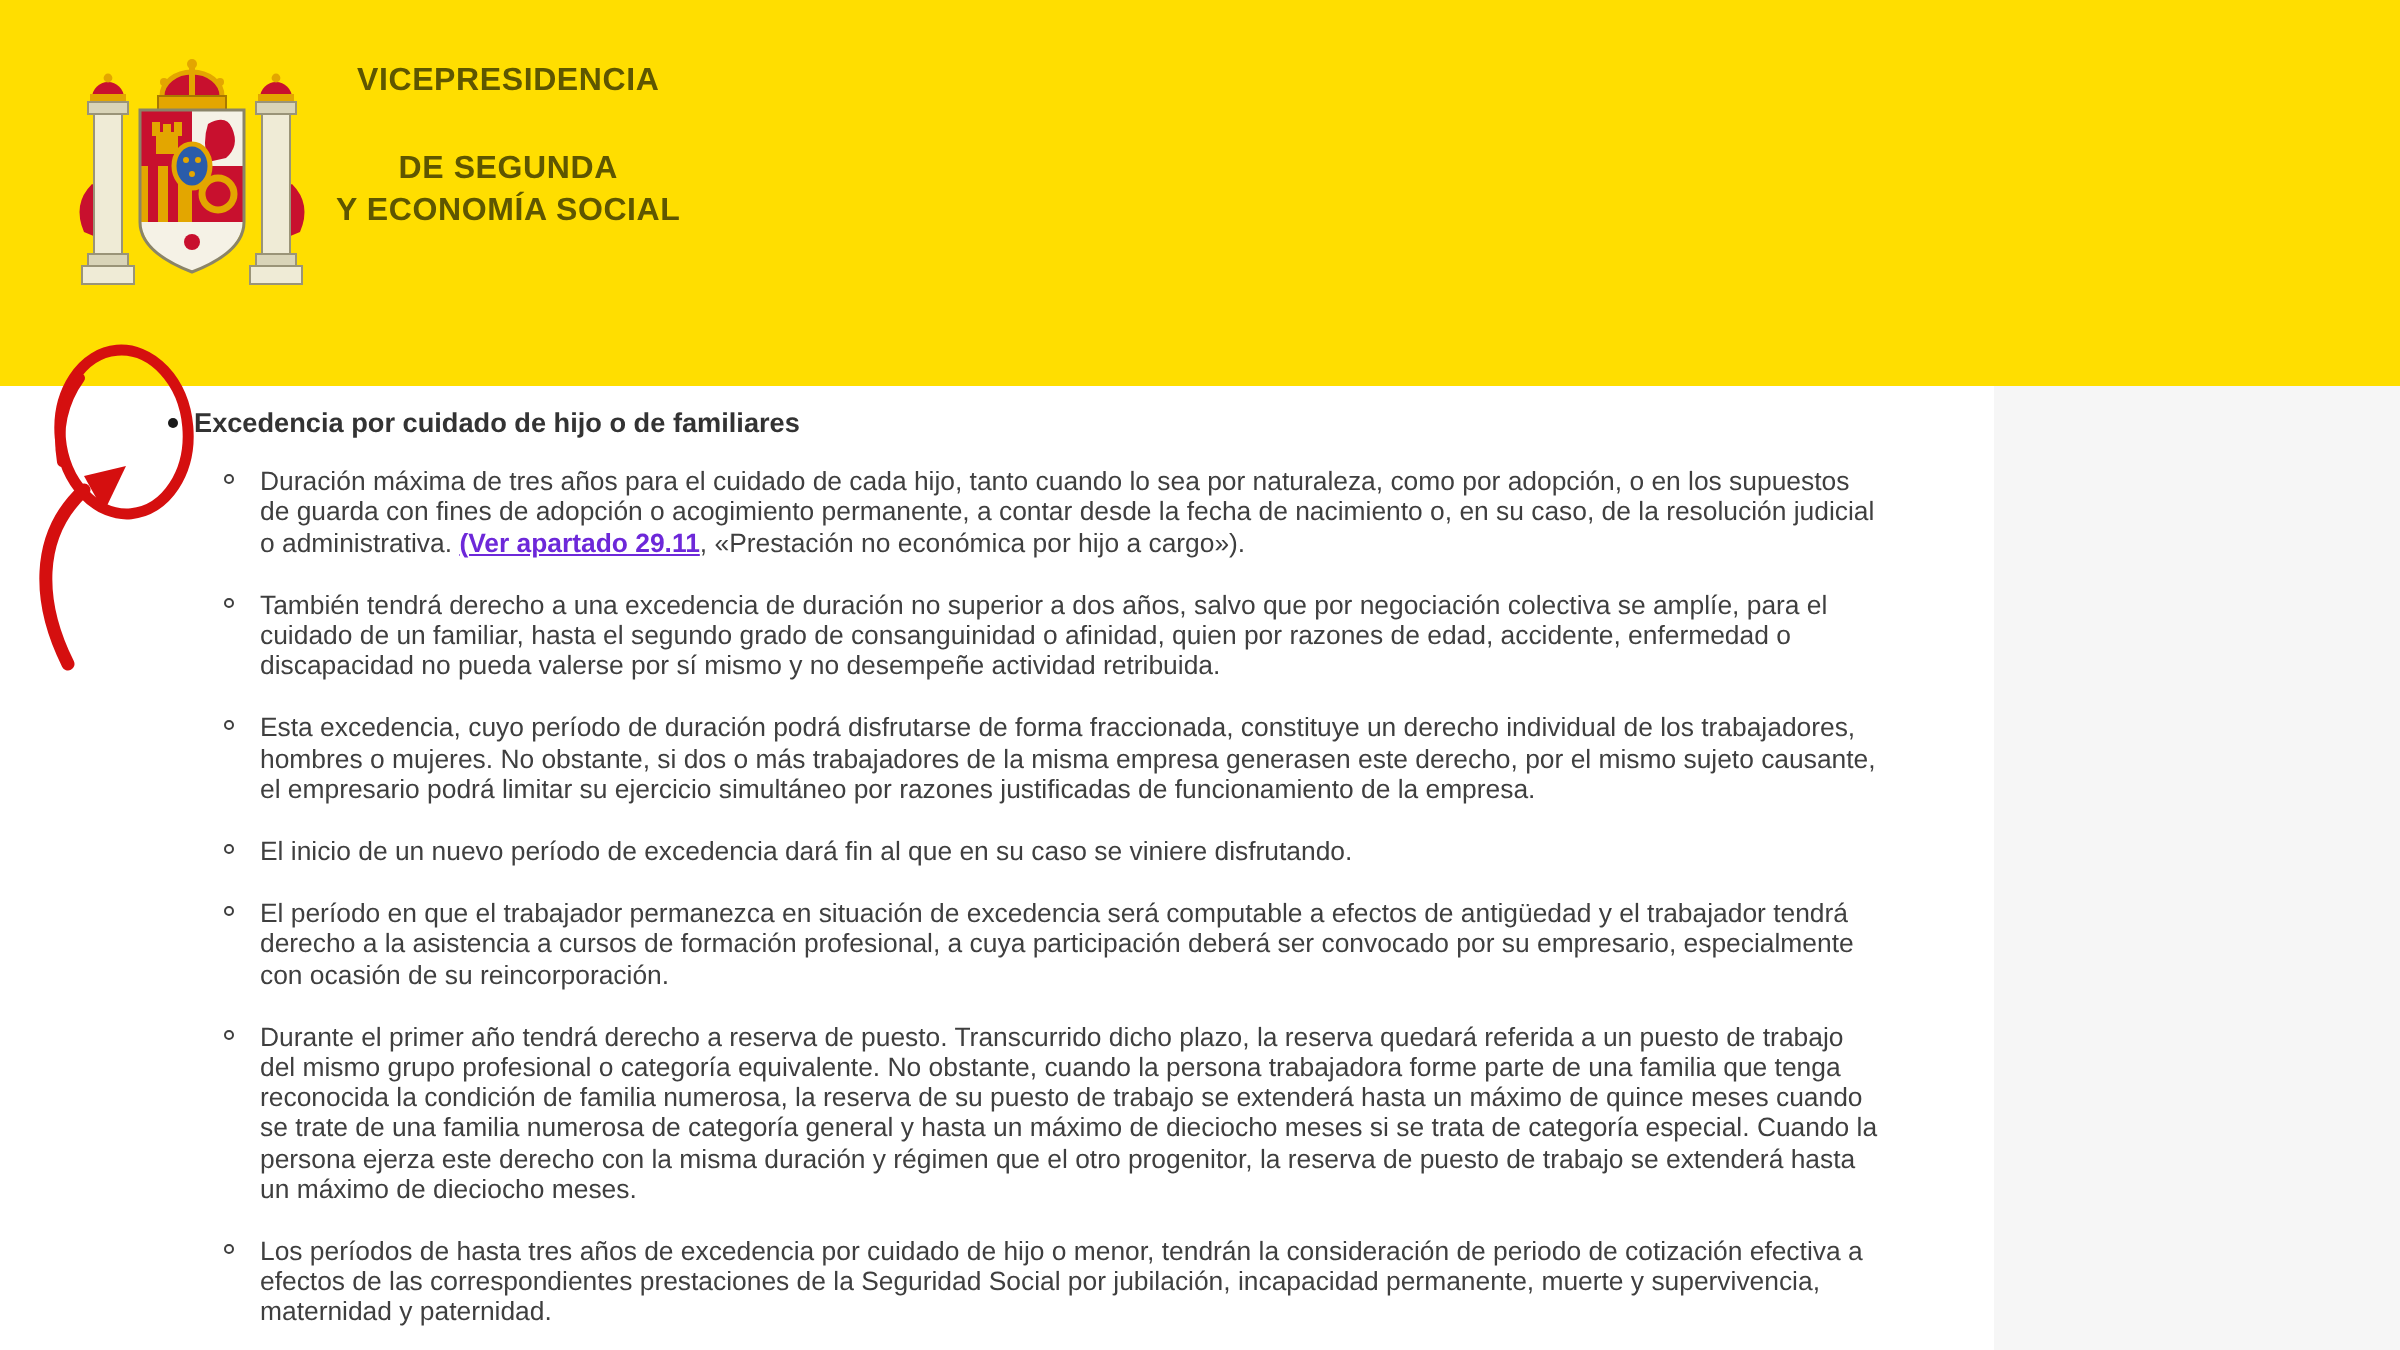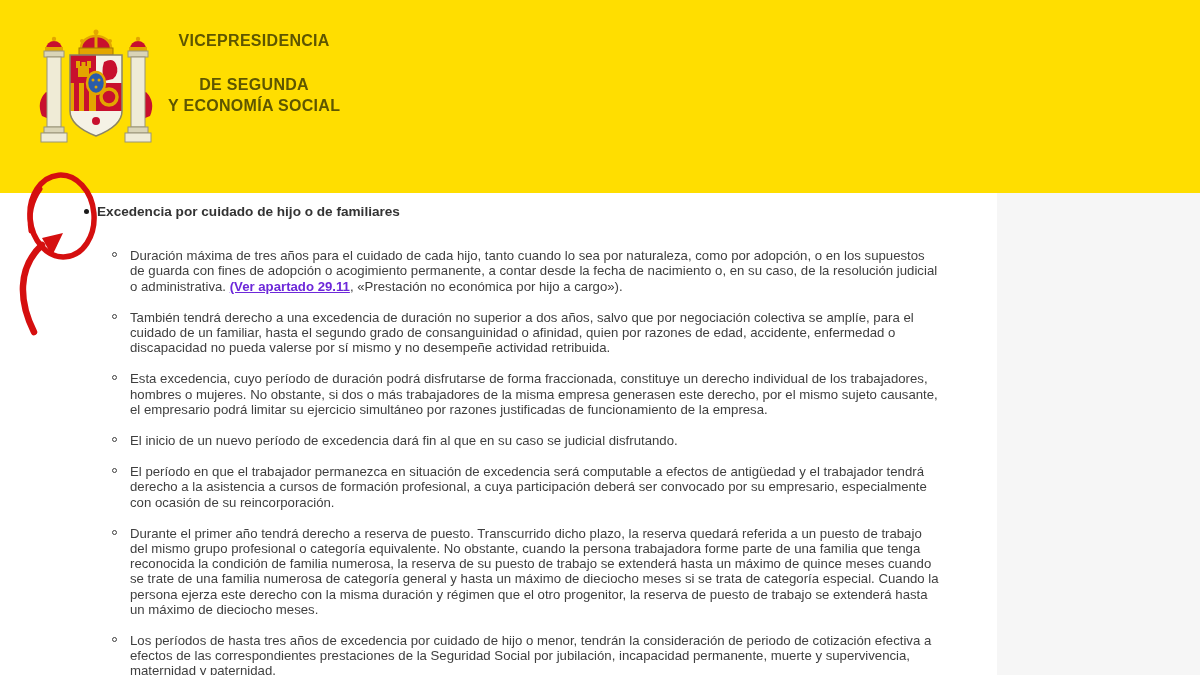--- a/index.html
+++ b/index.html
@@ -27,21 +27,21 @@
   .page-gutter {
     position:absolute; left:997px; top:193px; width:203px; height:482px;
     background:#F6F6F6;
   }
 
   
   .content {
     position:absolute; left:84px; top:204px; width:860px;
     color:#3F3F3F; font-size:13.2px; line-height:15.2px;
   }
-  .main-item { position:relative; padding-left:13px; margin-bottom:29px; }
+  .main-item { position:relative; padding-left:13px; margin-bottom:14px; }
   .main-item .disc {
     position:absolute; left:0; top:5px; width:5px; height:5px;
     background:#1a1a1a; border-radius:50%;
   }
   .main-heading { font-size:13.6px; font-weight:700; color:#333333; }
 
   .sub-list { list-style:none; }
   .sub-item { position:relative; padding-left:46px; margin-bottom:16px; width:858px; }
   .sub-item .ring {
     position:absolute; left:28px; top:4px; width:5px; height:5px;
@@ -146,21 +146,21 @@
       <li class="sub-item">
         <span class="ring"></span>
         <span>También tendrá derecho a una excedencia de duración no superior a dos años, salvo que por negociación colectiva se amplíe, para el cuidado de un familiar, hasta el segundo grado de consanguinidad o afinidad, quien por razones de edad, accidente, enfermedad o discapacidad no pueda valerse por sí mismo y no desempeñe actividad retribuida.</span>
       </li>
       <li class="sub-item">
         <span class="ring"></span>
         <span>Esta excedencia, cuyo período de duración podrá disfrutarse de forma fraccionada, constituye un derecho individual de los trabajadores, hombres o mujeres. No obstante, si dos o más trabajadores de la misma empresa generasen este derecho, por el mismo sujeto causante, el empresario podrá limitar su ejercicio simultáneo por razones justificadas de funcionamiento de la empresa.</span>
       </li>
       <li class="sub-item">
         <span class="ring"></span>
-        <span>El inicio de un nuevo período de excedencia dará fin al que en su caso se judicial disfrutando.</span>
+        <span>El inicio de un nuevo período de excedencia dará fin al que en su caso se viniere disfrutando.</span>
       </li>
       <li class="sub-item">
         <span class="ring"></span>
         <span>El período en que el trabajador permanezca en situación de excedencia será computable a efectos de antigüedad y el trabajador tendrá derecho a la asistencia a cursos de formación profesional, a cuya participación deberá ser convocado por su empresario, especialmente con ocasión de su reincorporación.</span>
       </li>
       <li class="sub-item">
         <span class="ring"></span>
         <span>Durante el primer año tendrá derecho a reserva de puesto. Transcurrido dicho plazo, la reserva quedará referida a un puesto de trabajo del mismo grupo profesional o categoría equivalente. No obstante, cuando la persona trabajadora forme parte de una familia que tenga reconocida la condición de familia numerosa, la reserva de su puesto de trabajo se extenderá hasta un máximo de quince meses cuando se trate de una familia numerosa de categoría general y hasta un máximo de dieciocho meses si se trata de categoría especial. Cuando la persona ejerza este derecho con la misma duración y régimen que el otro progenitor, la reserva de puesto de trabajo se extenderá hasta un máximo de dieciocho meses.</span>
       </li>
       <li class="sub-item">

